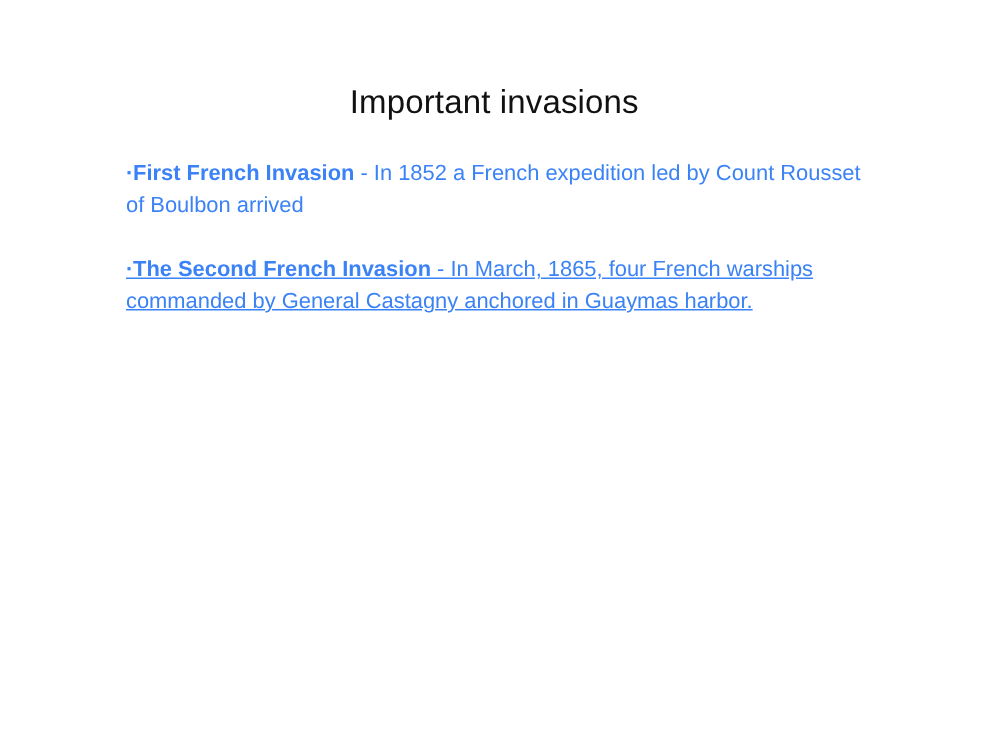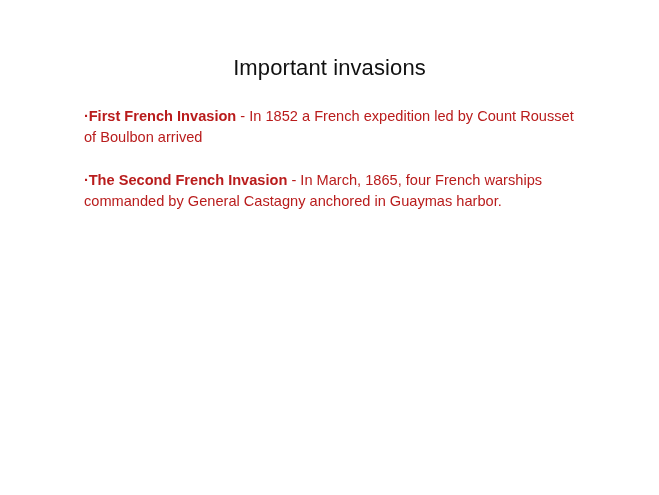--- a/index.html
+++ b/index.html
@@ -38,28 +38,29 @@
   .bullet-list {
     position: absolute;
     top: 106px;
     left: 84px;
     width: 492px;
   }
 
   .bullet-item {
     font-size: 14.6px;
     line-height: 21px;
-    color: #b91c1c;
+    color: #3b82f6;
     margin: 0 0 22px 0;
     text-indent: 0;
     text-align: left;
   }
 
   .bullet-item:last-child {
     margin-bottom: 0;
+    text-decoration: underline;
   }
 
   .bullet-marker {
     font-weight: 700;
     font-size: 14.6px;
     letter-spacing: -0.2px;
   }
 
   .bullet-lead {
     font-weight: 700;

